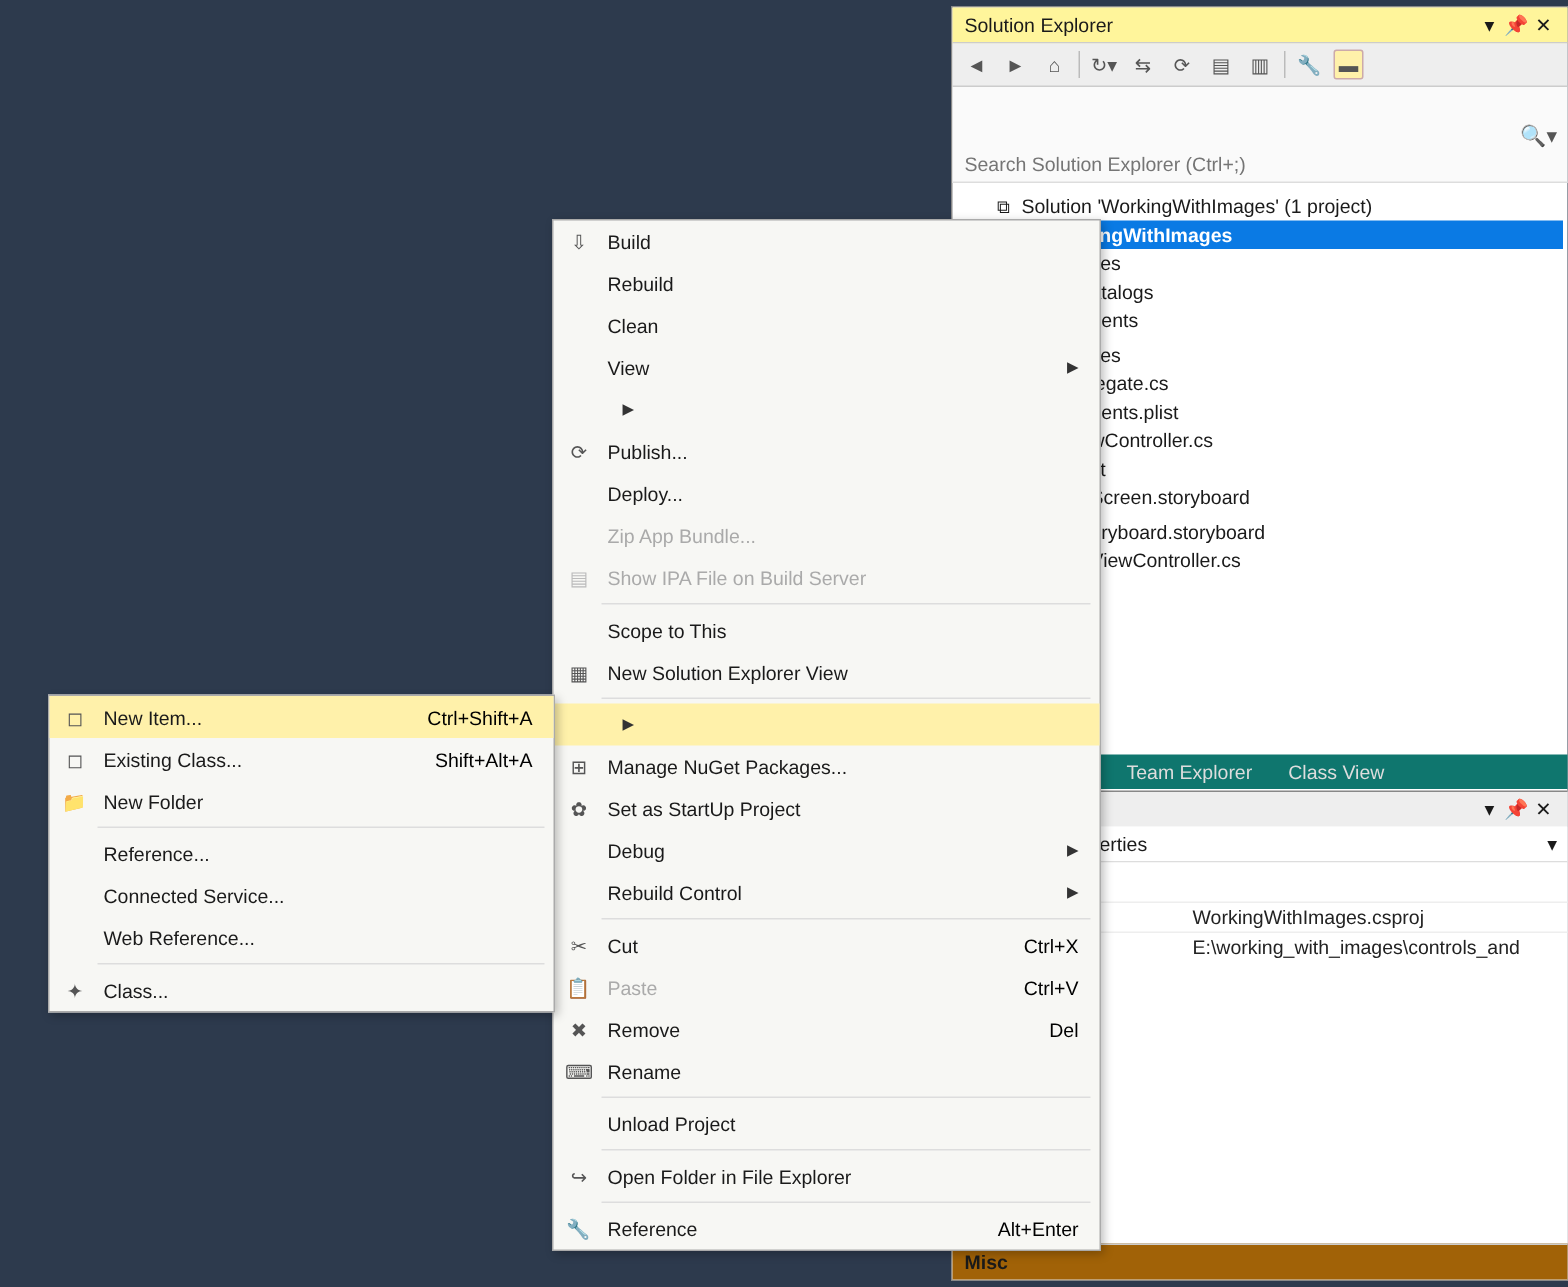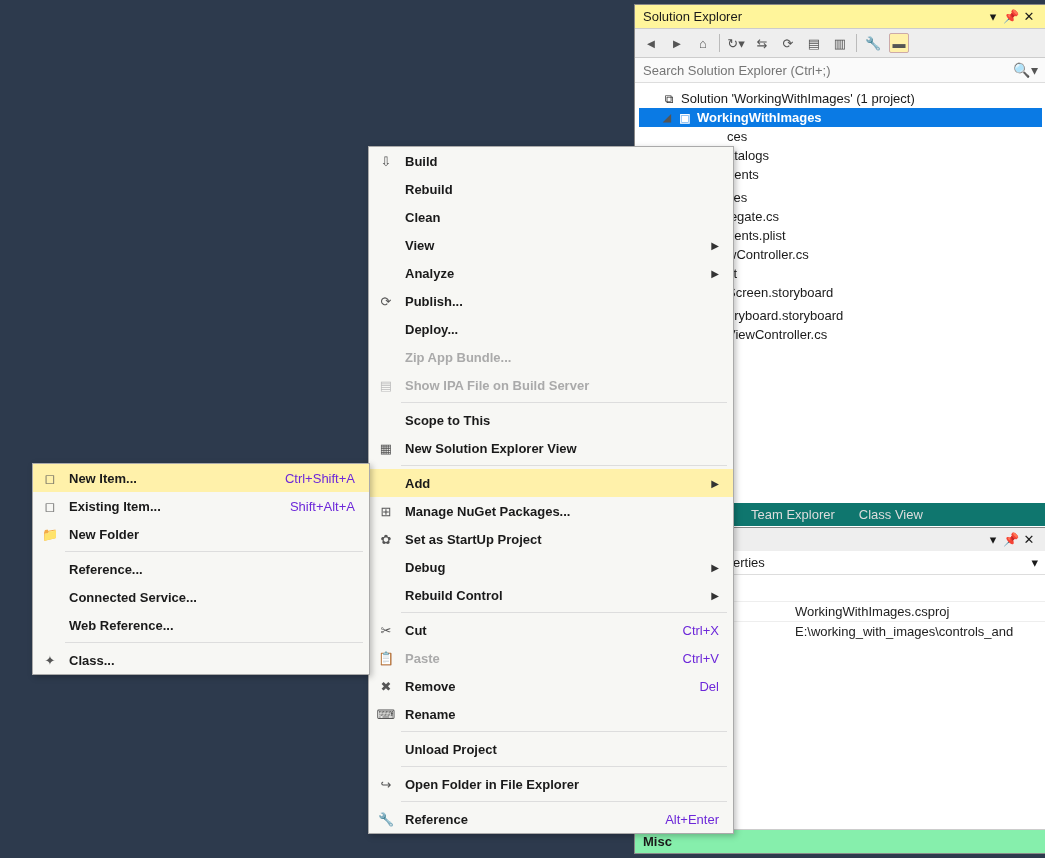--- a/index.html
+++ b/index.html
@@ -11,21 +11,21 @@
   .pane-title { background: #fff59b; padding: 4px 8px; display: flex; align-items: center; border-bottom: 1px solid #ccc; }
   .pane-title .label { flex: 1; font-weight: 400; }
   .pane-title .ctl { width: 18px; text-align: center; cursor: default; }
 
   .toolbar { display: flex; align-items: center; gap: 6px; padding: 4px 6px; background: #eee; border-bottom: 1px solid #ccc; }
   .tb-btn { width: 20px; height: 20px; display: flex; align-items: center; justify-content: center; border-radius: 2px; font-size: 13px; color: #555; }
   .tb-btn.active { background: #fff1aa; border: 1px solid #caa; }
   .tb-sep { width: 1px; height: 18px; background: #bbb; }
 
   .search-row { display: flex; align-items: center; padding: 4px 8px; background: #fafafa; border-bottom: 1px solid #ddd; }
-  .search-row input { flex: 1; border: none; background: transparent; color: #777; outline: none; }
+  .search-row input { flex: 1; border: none; background: transparent; color: #777; outline: none; margin-top: 40px; }
   .search-row .mag { color: #555; font-size: 14px; padding-left: 6px; }
 
   .tree { padding: 6px 4px; flex: 1; overflow: hidden; }
   .tree-row { display: flex; align-items: center; padding: 2px 4px; gap: 4px; white-space: nowrap; }
   .tree-row .expander { width: 12px; text-align: center; color: #555; font-size: 10px; }
   .tree-row .icon { width: 16px; text-align: center; font-size: 12px; }
   .tree-row.selected { background: #0a7ae4; color: #fff; font-weight: 600; }
   .ind-0 { padding-left: 6px; }
   .ind-1 { padding-left: 22px; }
   .ind-2 { padding-left: 52px; }
@@ -36,28 +36,28 @@
   .props { position: absolute; top: 522px; left: 0; right: 0; bottom: 0; background: #f5f5f5; display: flex; flex-direction: column; border-top: 1px solid #888; }
   .props .title-bar { background: #eee; padding: 4px 8px; display: flex; align-items: center; }
   .props .title-bar .label { flex: 1; }
   .props .title-bar .ctl { width: 18px; text-align: center; }
   .props .selector { padding: 4px 8px; background: #fff; border-bottom: 1px solid #ddd; display: flex; }
   .props .selector span:first-child { font-weight:600; margin-right:4px; }
   .props .grid { flex: 1; background: #fff; }
   .props .grid-row { display: flex; border-top: 1px solid #eee; align-items: center; }
   .props .grid-row .k { width: 154px; padding: 2px 6px; color: #444; }
   .props .grid-row .v { flex: 1; padding: 2px 6px; color: #222; }
-  .props .footer { background: #86efac; border-top: 1px solid #ccc; padding: 4px 8px; font-weight: 600; }
+  .props .footer { background: #a16207; border-top: 1px solid #ccc; padding: 4px 8px; font-weight: 600; }
 
   
   .ctxmenu { position: absolute; background: #f7f7f4; border: 1px solid #aaa; box-shadow: 2px 2px 6px rgba(0,0,0,0.25); }
   .ctxmenu .row { display: flex; align-items: center; height: 28px; padding: 0 14px 0 6px; gap: 8px; }
   .ctxmenu .row .icon { width: 22px; text-align: center; color: #555; font-size: 13px; }
-  .ctxmenu .row .label { flex: 1; white-space: nowrap; font-weight: bold; }
-  .ctxmenu .row .shortcut { color: #6d28d9; padding-left: 20px; white-space: nowrap; }
+  .ctxmenu .row .label { flex: 1; white-space: nowrap; }
+  .ctxmenu .row .shortcut { color: #000000; padding-left: 20px; white-space: nowrap; }
   .ctxmenu .row .arrow { color: #333; font-size: 10px; padding-left: 10px; }
   .ctxmenu .row.disabled { color: #aaa; }
   .ctxmenu .row.disabled .icon { color: #bbb; }
   .ctxmenu .row.highlight { background: #fff1aa; }
   .ctxmenu .sep { height: 1px; background: #ddd; margin: 3px 6px 3px 32px; }
 
   .main-menu { left: 368px; top: 146px; width: 366px; }
   .sub-menu  { left: 32px;  top: 463px; width: 338px; }
 </style>
 </head>
@@ -211,21 +211,20 @@
       <span class="icon"></span>
       <span class="label">Clean</span>
     </div>
     <div class="row">
       <span class="icon"></span>
       <span class="label">View</span>
       <span class="arrow">▶</span>
     </div>
     <div class="row">
       <span class="icon"></span>
-      <span class="label">Analyze</span>
       <span class="arrow">▶</span>
     </div>
     <div class="row">
       <span class="icon">⟳</span>
       <span class="label">Publish...</span>
     </div>
     <div class="row">
       <span class="icon"></span>
       <span class="label">Deploy...</span>
     </div>
@@ -242,21 +241,20 @@
       <span class="icon"></span>
       <span class="label">Scope to This</span>
     </div>
     <div class="row">
       <span class="icon">▦</span>
       <span class="label">New Solution Explorer View</span>
     </div>
     <div class="sep"></div>
     <div class="row highlight">
       <span class="icon"></span>
-      <span class="label">Add</span>
       <span class="arrow">▶</span>
     </div>
     <div class="row">
       <span class="icon">⊞</span>
       <span class="label">Manage NuGet Packages...</span>
     </div>
     <div class="row">
       <span class="icon">✿</span>
       <span class="label">Set as StartUp Project</span>
     </div>
@@ -309,21 +307,21 @@
   </div>
 
 <div class="ctxmenu sub-menu" id="sub-menu">
     <div class="row highlight">
       <span class="icon">◻</span>
       <span class="label">New Item...</span>
       <span class="shortcut">Ctrl+Shift+A</span>
     </div>
     <div class="row">
       <span class="icon">◻</span>
-      <span class="label">Existing Item...</span>
+      <span class="label">Existing Class...</span>
       <span class="shortcut">Shift+Alt+A</span>
     </div>
     <div class="row">
       <span class="icon">📁</span>
       <span class="label">New Folder</span>
     </div>
     <div class="sep"></div>
     <div class="row">
       <span class="icon"></span>
       <span class="label">Reference...</span>

